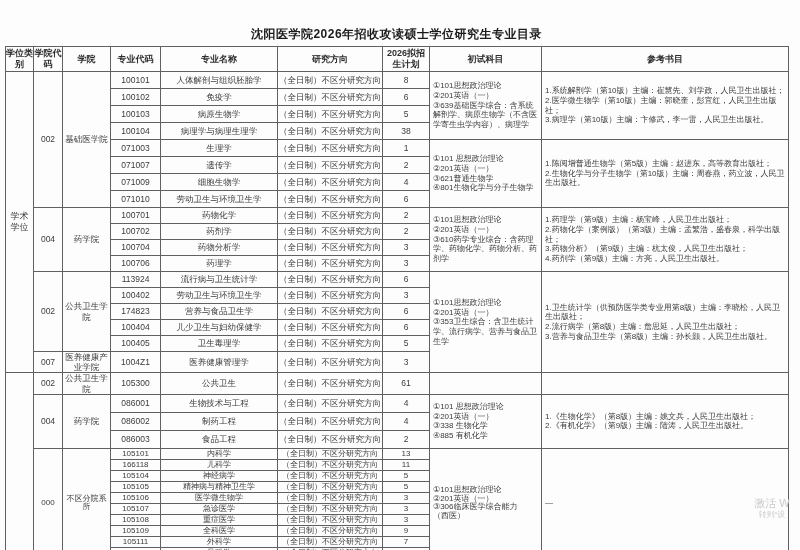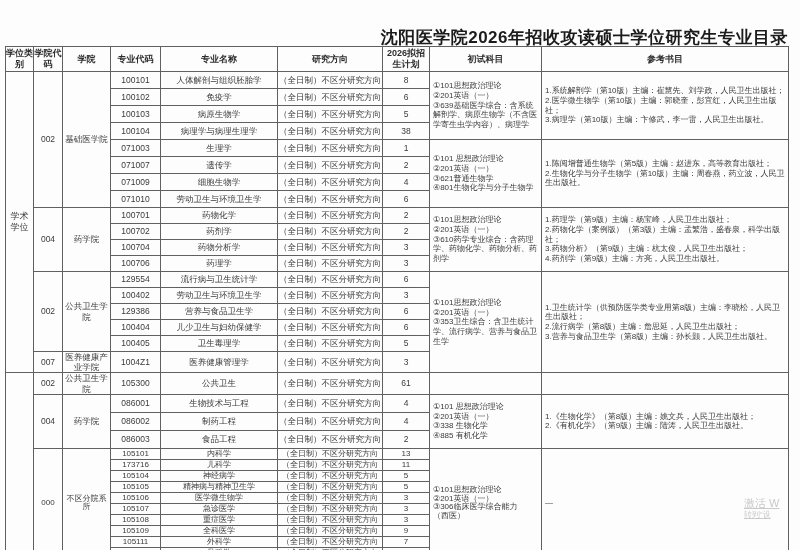--- a/index.html
+++ b/index.html
@@ -5,21 +5,21 @@
   html,body { margin:0; padding:0; }
   body {
     width:800px; height:550px;
     background:#fdfdfd;
     font-family:"Liberation Sans","DejaVu Sans",sans-serif;
     position:relative; overflow:hidden;
     color:#333;
   }
   .title {
     position:absolute; top:26px; left:5px; width:783px;
-    text-align:right; font-size:17px; font-weight:bold; color:#1b1b1b;
+    text-align:center; font-size:12px; font-weight:bold; color:#1b1b1b;
     letter-spacing:0.5px;
   }
   table.catalog {
     position:absolute; top:46px; left:5px; width:783px;
     border-collapse:collapse; table-layout:fixed;
     background:#fdfdfd;
   }
   .catalog th, .catalog td {
     border:1px solid #606060;
     text-align:center; vertical-align:middle;
@@ -34,21 +34,21 @@
   tr.rE { height:18px; }
   tr.rF { height:11px; }
   tr.rF td { font-size:8px; line-height:1.05;margin-top:48px; }
   td.exam, td.refs {
     text-align:left; font-size:8px; line-height:1.22;
     white-space:pre-line; padding:1px 3px; word-break:break-all;
   }
   td.deg { font-size:9px; line-height:1.3;margin-left:20px; }
   .watermark {
     position:absolute; top:497px; left:744px; width:56px; height:30px;
-    overflow:hidden; color:#c9c9c9; text-align:left; white-space:nowrap;text-decoration:underline;
+    overflow:hidden; color:#c9c9c9; text-align:center; white-space:nowrap;
   }
   .watermark .w1 { font-size:11px; line-height:13px; }
   .watermark .w2 { font-size:8px; line-height:10px; }
 </style>
 </head>
 <body>
 
 <div class="title">沈阳医学院2026年招收攻读硕士学位研究生专业目录</div>
 
 <table class="catalog">
@@ -171,39 +171,39 @@
   <tr class="rB">
     <td>100706</td>
     <td>药理学</td>
     <td>（全日制）不区分研究方向</td>
     <td>3</td>
   </tr>
 
   <tr class="rC">
     <td rowspan="5">002</td>
     <td rowspan="5">公共卫生学院</td>
-    <td>129554</td>
+    <td>113924</td>
     <td>流行病与卫生统计学</td>
     <td>（全日制）不区分研究方向</td>
     <td>6</td>
     <td class="exam" rowspan="6">①101思想政治理论
 ②201英语（一）
 ③353卫生综合：含卫生统计学、流行病学、营养与食品卫生学</td>
     <td class="refs" rowspan="6">1.卫生统计学（供预防医学类专业用第8版）主编：李晓松，人民卫生出版社；
 2.流行病学（第8版）主编：詹思延，人民卫生出版社；
 3.营养与食品卫生学（第8版）主编：孙长颢，人民卫生出版社。</td>
   </tr>
   <tr class="rC">
     <td>100402</td>
     <td>劳动卫生与环境卫生学</td>
     <td>（全日制）不区分研究方向</td>
     <td>3</td>
   </tr>
   <tr class="rC">
-    <td>129386</td>
+    <td>174823</td>
     <td>营养与食品卫生学</td>
     <td>（全日制）不区分研究方向</td>
     <td>6</td>
   </tr>
   <tr class="rC">
     <td>100404</td>
     <td>儿少卫生与妇幼保健学</td>
     <td>（全日制）不区分研究方向</td>
     <td>6</td>
   </tr>
@@ -268,21 +268,21 @@
     <td>内科学</td>
     <td>（全日制）不区分研究方向</td>
     <td>13</td>
     <td class="exam" rowspan="10">①101思想政治理论
 ②201英语（一）
 ③306临床医学综合能力
 （西医）</td>
     <td class="refs" rowspan="10">—</td>
   </tr>
   <tr class="rF">
-    <td>173716</td>
+    <td>166118</td>
     <td>儿科学</td>
     <td>（全日制）不区分研究方向</td>
     <td>11</td>
   </tr>
   <tr class="rF">
     <td>105104</td>
     <td>神经病学</td>
     <td>（全日制）不区分研究方向</td>
     <td>5</td>
   </tr>

